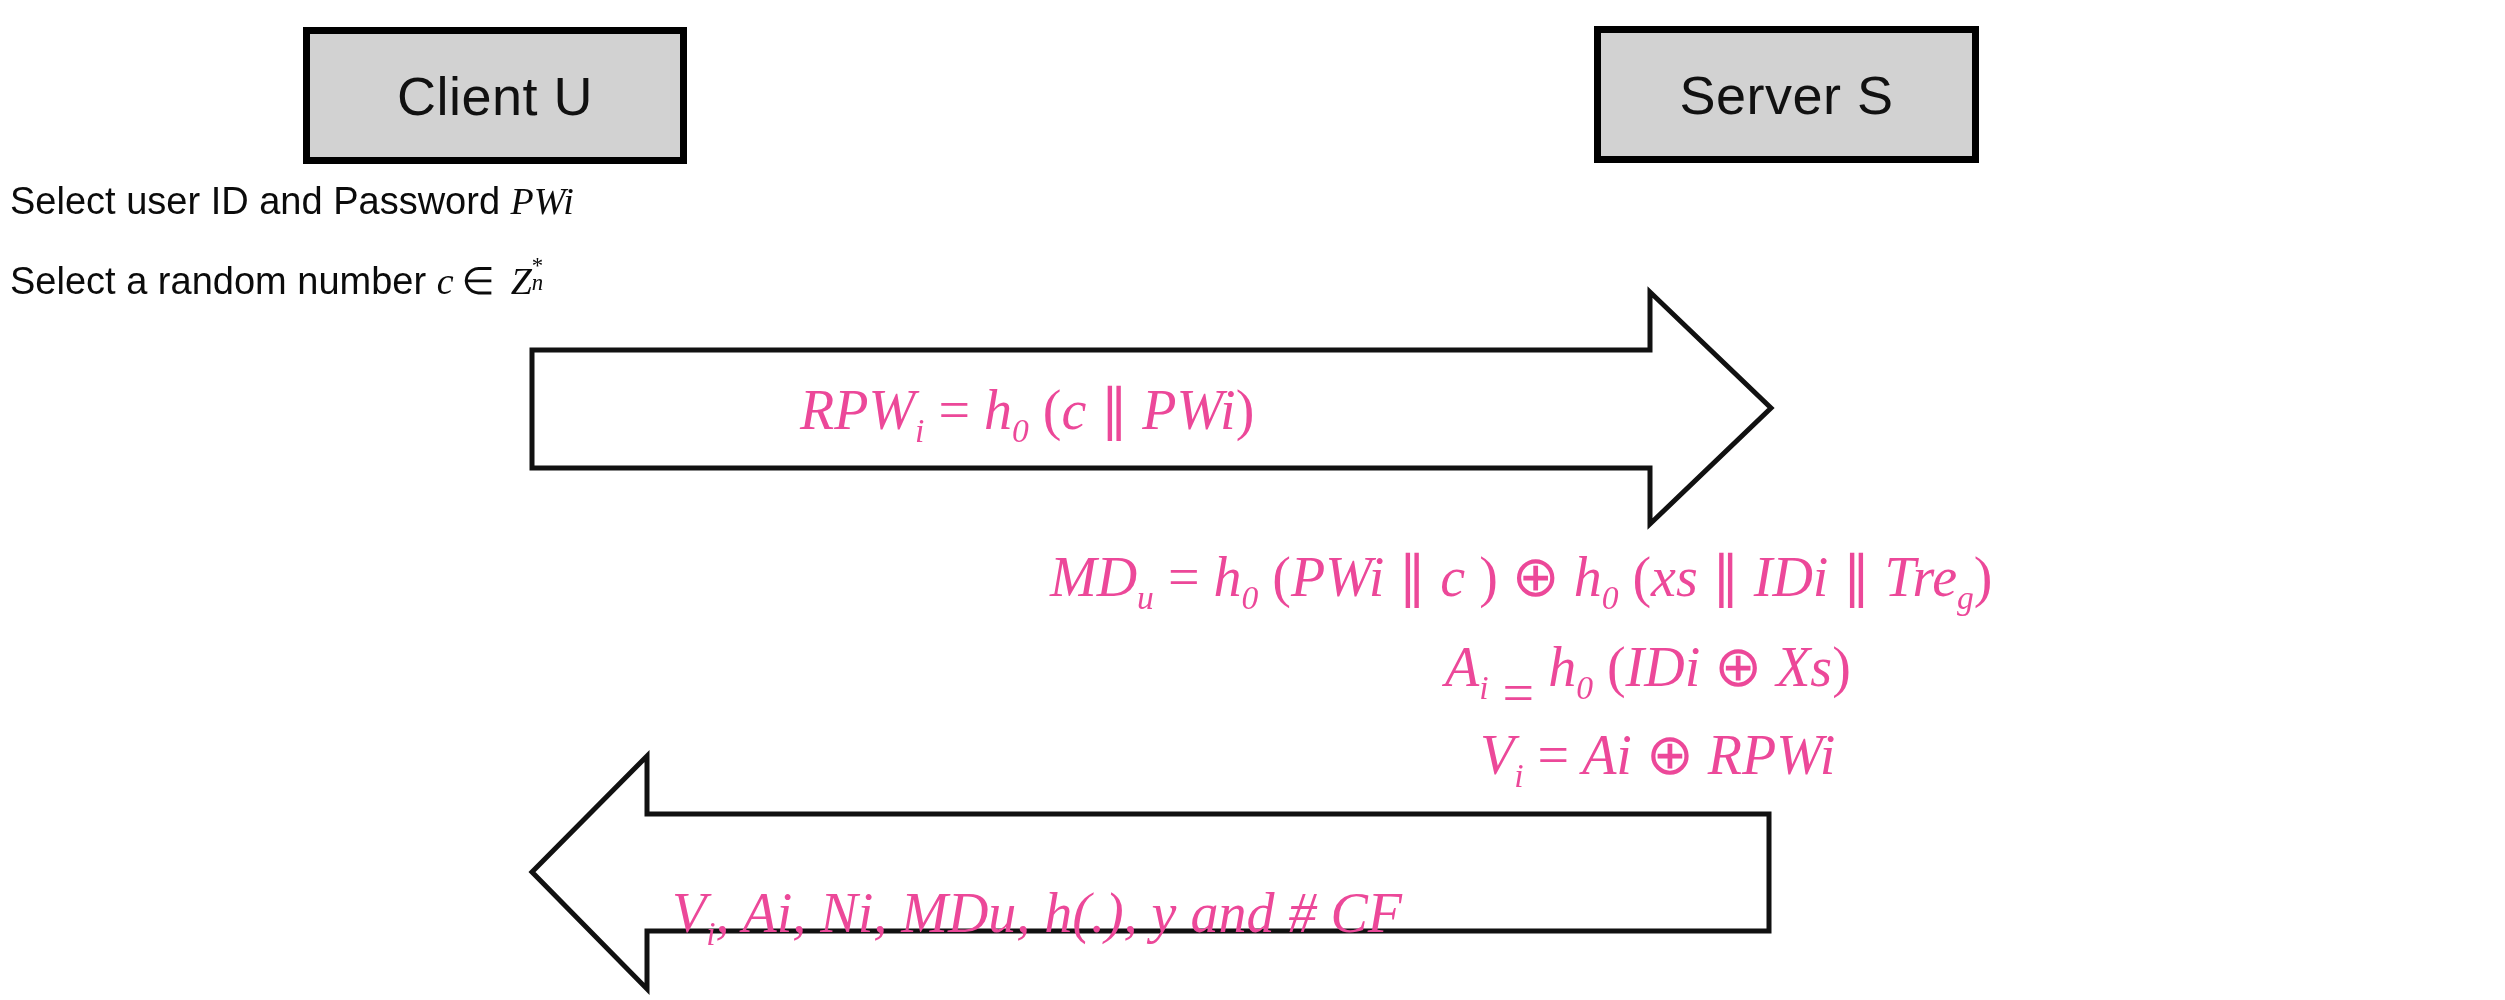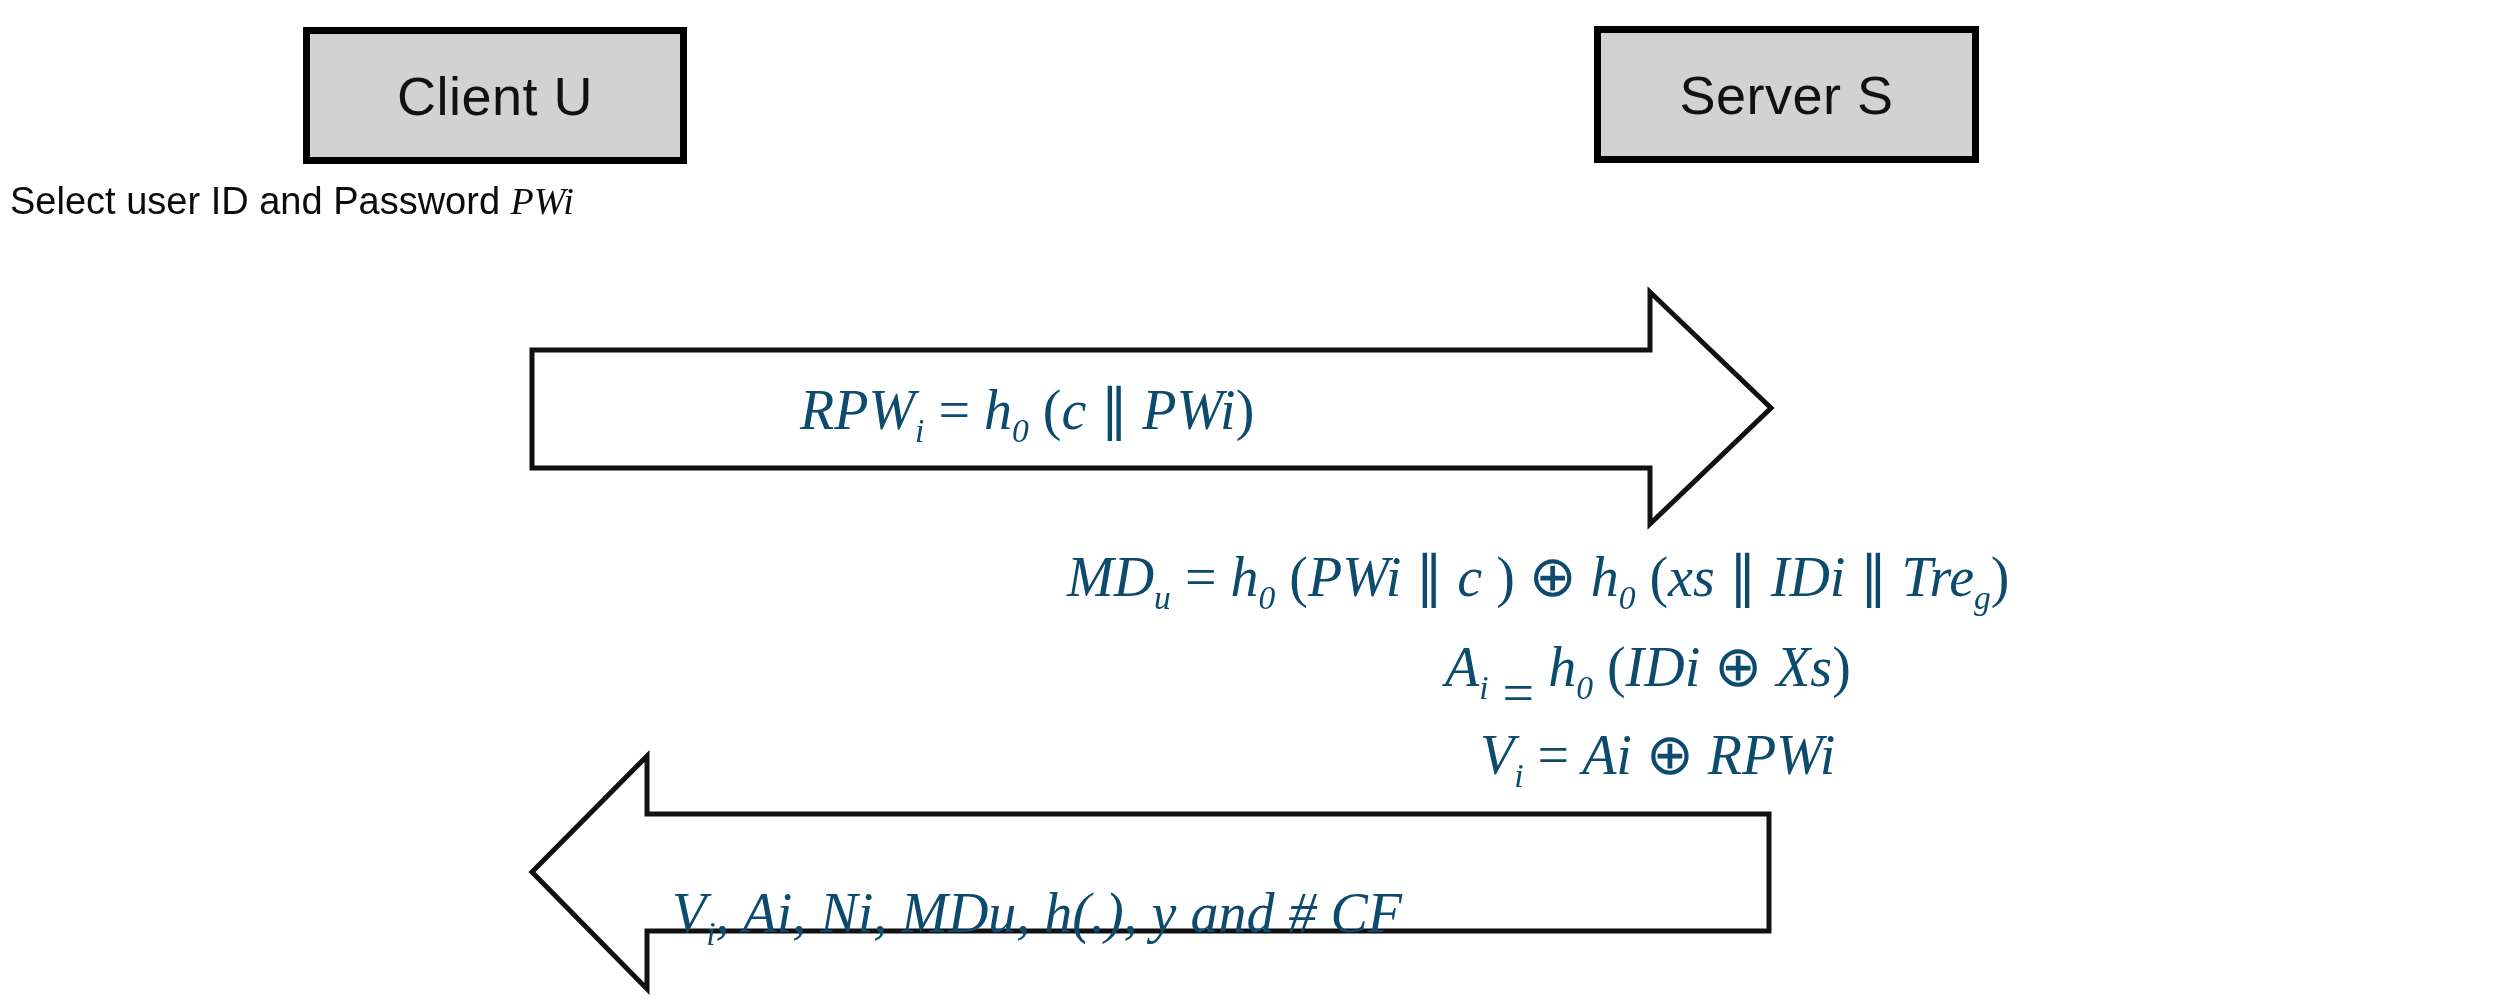--- a/index.html
+++ b/index.html
@@ -86,21 +86,21 @@
   }
 
   
   .math {
     position: absolute;
     font-family: "Liberation Serif", serif;
     font-style: italic;
     font-size: 56px;
     line-height: 1;
     white-space: nowrap;
-    color: #0c4a6e;
+    color: #ec4899;
   }
   .math .op {
     font-style: normal;
   }
   .math .msub {
     font-size: 0.60em;
     font-style: italic;
     vertical-align: -0.40em;
     display: inline-block;
   }
@@ -130,36 +130,39 @@
   </div>
 
   <div class="entity-box" style="left:1594px; top:26px; width:385px; height:137px;justify-content:center;">
     <span class="entity-label">Server S</span>
   </div>
 
   <div class="note-line" style="left:10px; top:182px;">
     <span>Select user ID and Password </span><span class="it">PWi</span>
   </div>
 
+  <div class="note-line" style="left:10px; top:262px;">
+    <span>Select a random number </span><span class="it">c</span><span class="nosub-gap"></span><span style="font-family:'Liberation Serif', serif; font-style:normal;">∈</span><span class="nosub-gap"></span><span class="nosub-gap"></span><span class="zn"><span>Z</span><span class="zn-star">*</span><span class="zn-n">n</span></span>
+  </div>
 
   <div class="arrow-wrap" style="left:529px; top:289px;">
     <svg width="1245" height="238" viewBox="0 0 1245 238" xmlns="http://www.w3.org/2000/svg">
       <polygon class="arrow-shape" points="3,61 1121,61 1121,3 1242,119 1121,235 1121,179 3,179"></polygon>
     </svg>
   </div>
 
   <div class="math" style="left:800px; top:382px;">
     <span>RPW</span><span class="msub">i</span>
     <span class="op">=</span>
     <span>h</span><span class="msub">0</span><span class="par"> (</span><span>c</span>
     <span class="op">∥</span>
     <span>PWi</span><span class="par">)</span>
   </div>
 
-  <div class="math" style="left:1050px; top:548px;margin-left:17px;">
+  <div class="math" style="left:1050px; top:548px;">
     <span>MD</span><span class="msub">u</span>
     <span class="op">=</span>
     <span>h</span><span class="msub">0</span><span class="par"> (</span><span>PWi</span>
     <span class="op">∥</span>
     <span>c</span><span class="par"> )</span>
     <span class="oplus">⊕</span>
     <span>h</span><span class="msub">0</span><span class="par"> (</span><span>xs</span>
     <span class="op">∥</span>
     <span>IDi</span>
     <span class="op">∥</span>

